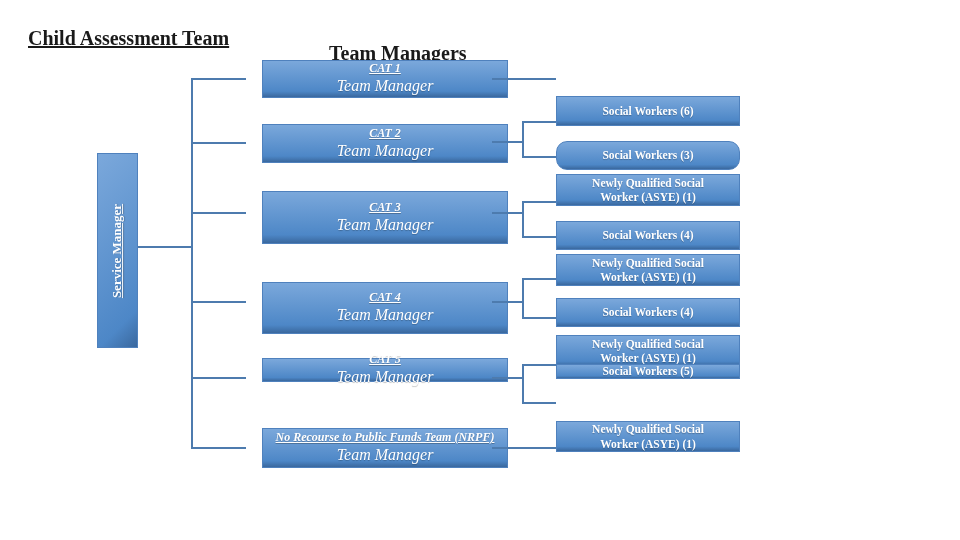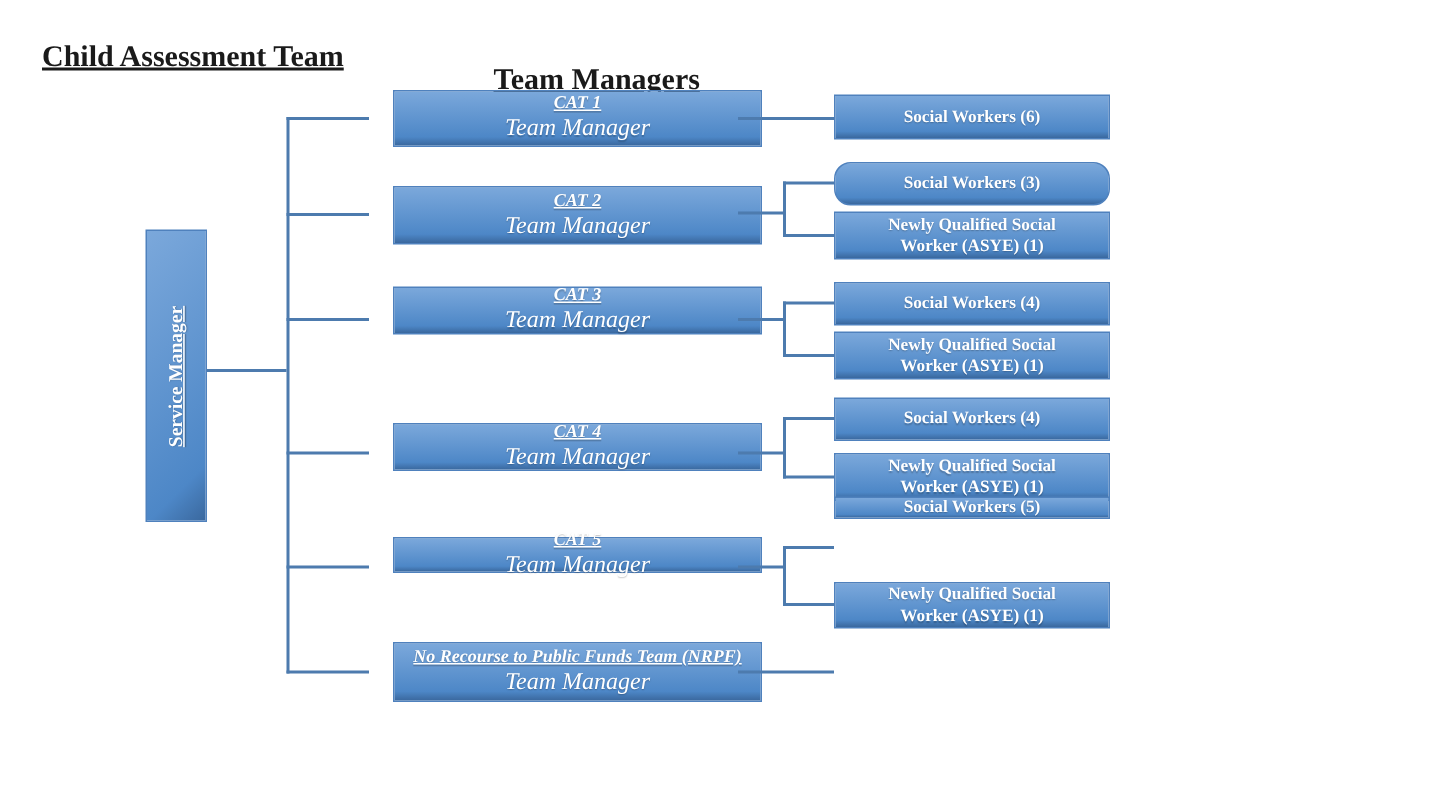--- a/index.html
+++ b/index.html
@@ -46,21 +46,21 @@
   .team-box { left: 262px; width: 246px; font-style: italic; }
   .team-title {
     font-size: 12px;
     font-weight: bold;
     text-decoration: underline;
     line-height: 1.25;
     white-space: nowrap;
   }
   .team-sub { font-size: 16px; line-height: 1.3; }
 
-  .staff-box { left: 556px; width: 184px; padding: 1px 22px; }
+  .staff-box { left: 556px; width: 184px; padding: 1px 22px; margin-top: 33px; }
   .staff-label { font-size: 11.5px; font-weight: bold; line-height: 1.25; }
 
   .sm-box {
     left: 97px; top: 153px; width: 41px; height: 195px;
     background: linear-gradient(135deg, var(--box-top) 0%, var(--box-mid) 84%, var(--box-bottom) 100%);
   }
   .sm-label {
     transform: rotate(-90deg);
     white-space: nowrap;
     font-size: 13px;
@@ -94,25 +94,25 @@
   <div class="hline" style="left:191px; top:447px; width:55px;"></div>
 
   <div class="gradbox team-box" style="top:60px;  height:38px;">
     <div class="team-title">CAT 1</div>
     <div class="team-sub">Team Manager</div>
   </div>
   <div class="gradbox team-box" style="top:124px; height:39px;">
     <div class="team-title">CAT 2</div>
     <div class="team-sub">Team Manager</div>
   </div>
-  <div class="gradbox team-box" style="top:191px; height:32px;">
+  <div class="gradbox team-box" style="top:191px; height:53px;">
     <div class="team-title">CAT 3</div>
     <div class="team-sub">Team Manager</div>
   </div>
-  <div class="gradbox team-box" style="top:282px; height:32px;">
+  <div class="gradbox team-box" style="top:282px; height:52px;">
     <div class="team-title">CAT 4</div>
     <div class="team-sub">Team Manager</div>
   </div>
   <div class="gradbox team-box" style="top:358px; height:24px;">
     <div class="team-title">CAT 5</div>
     <div class="team-sub">Team Manager</div>
   </div>
   <div class="gradbox team-box" style="top:428px; height:40px;">
     <div class="team-title">No Recourse to Public Funds Team (NRPF)</div>
     <div class="team-sub">Team Manager</div>

